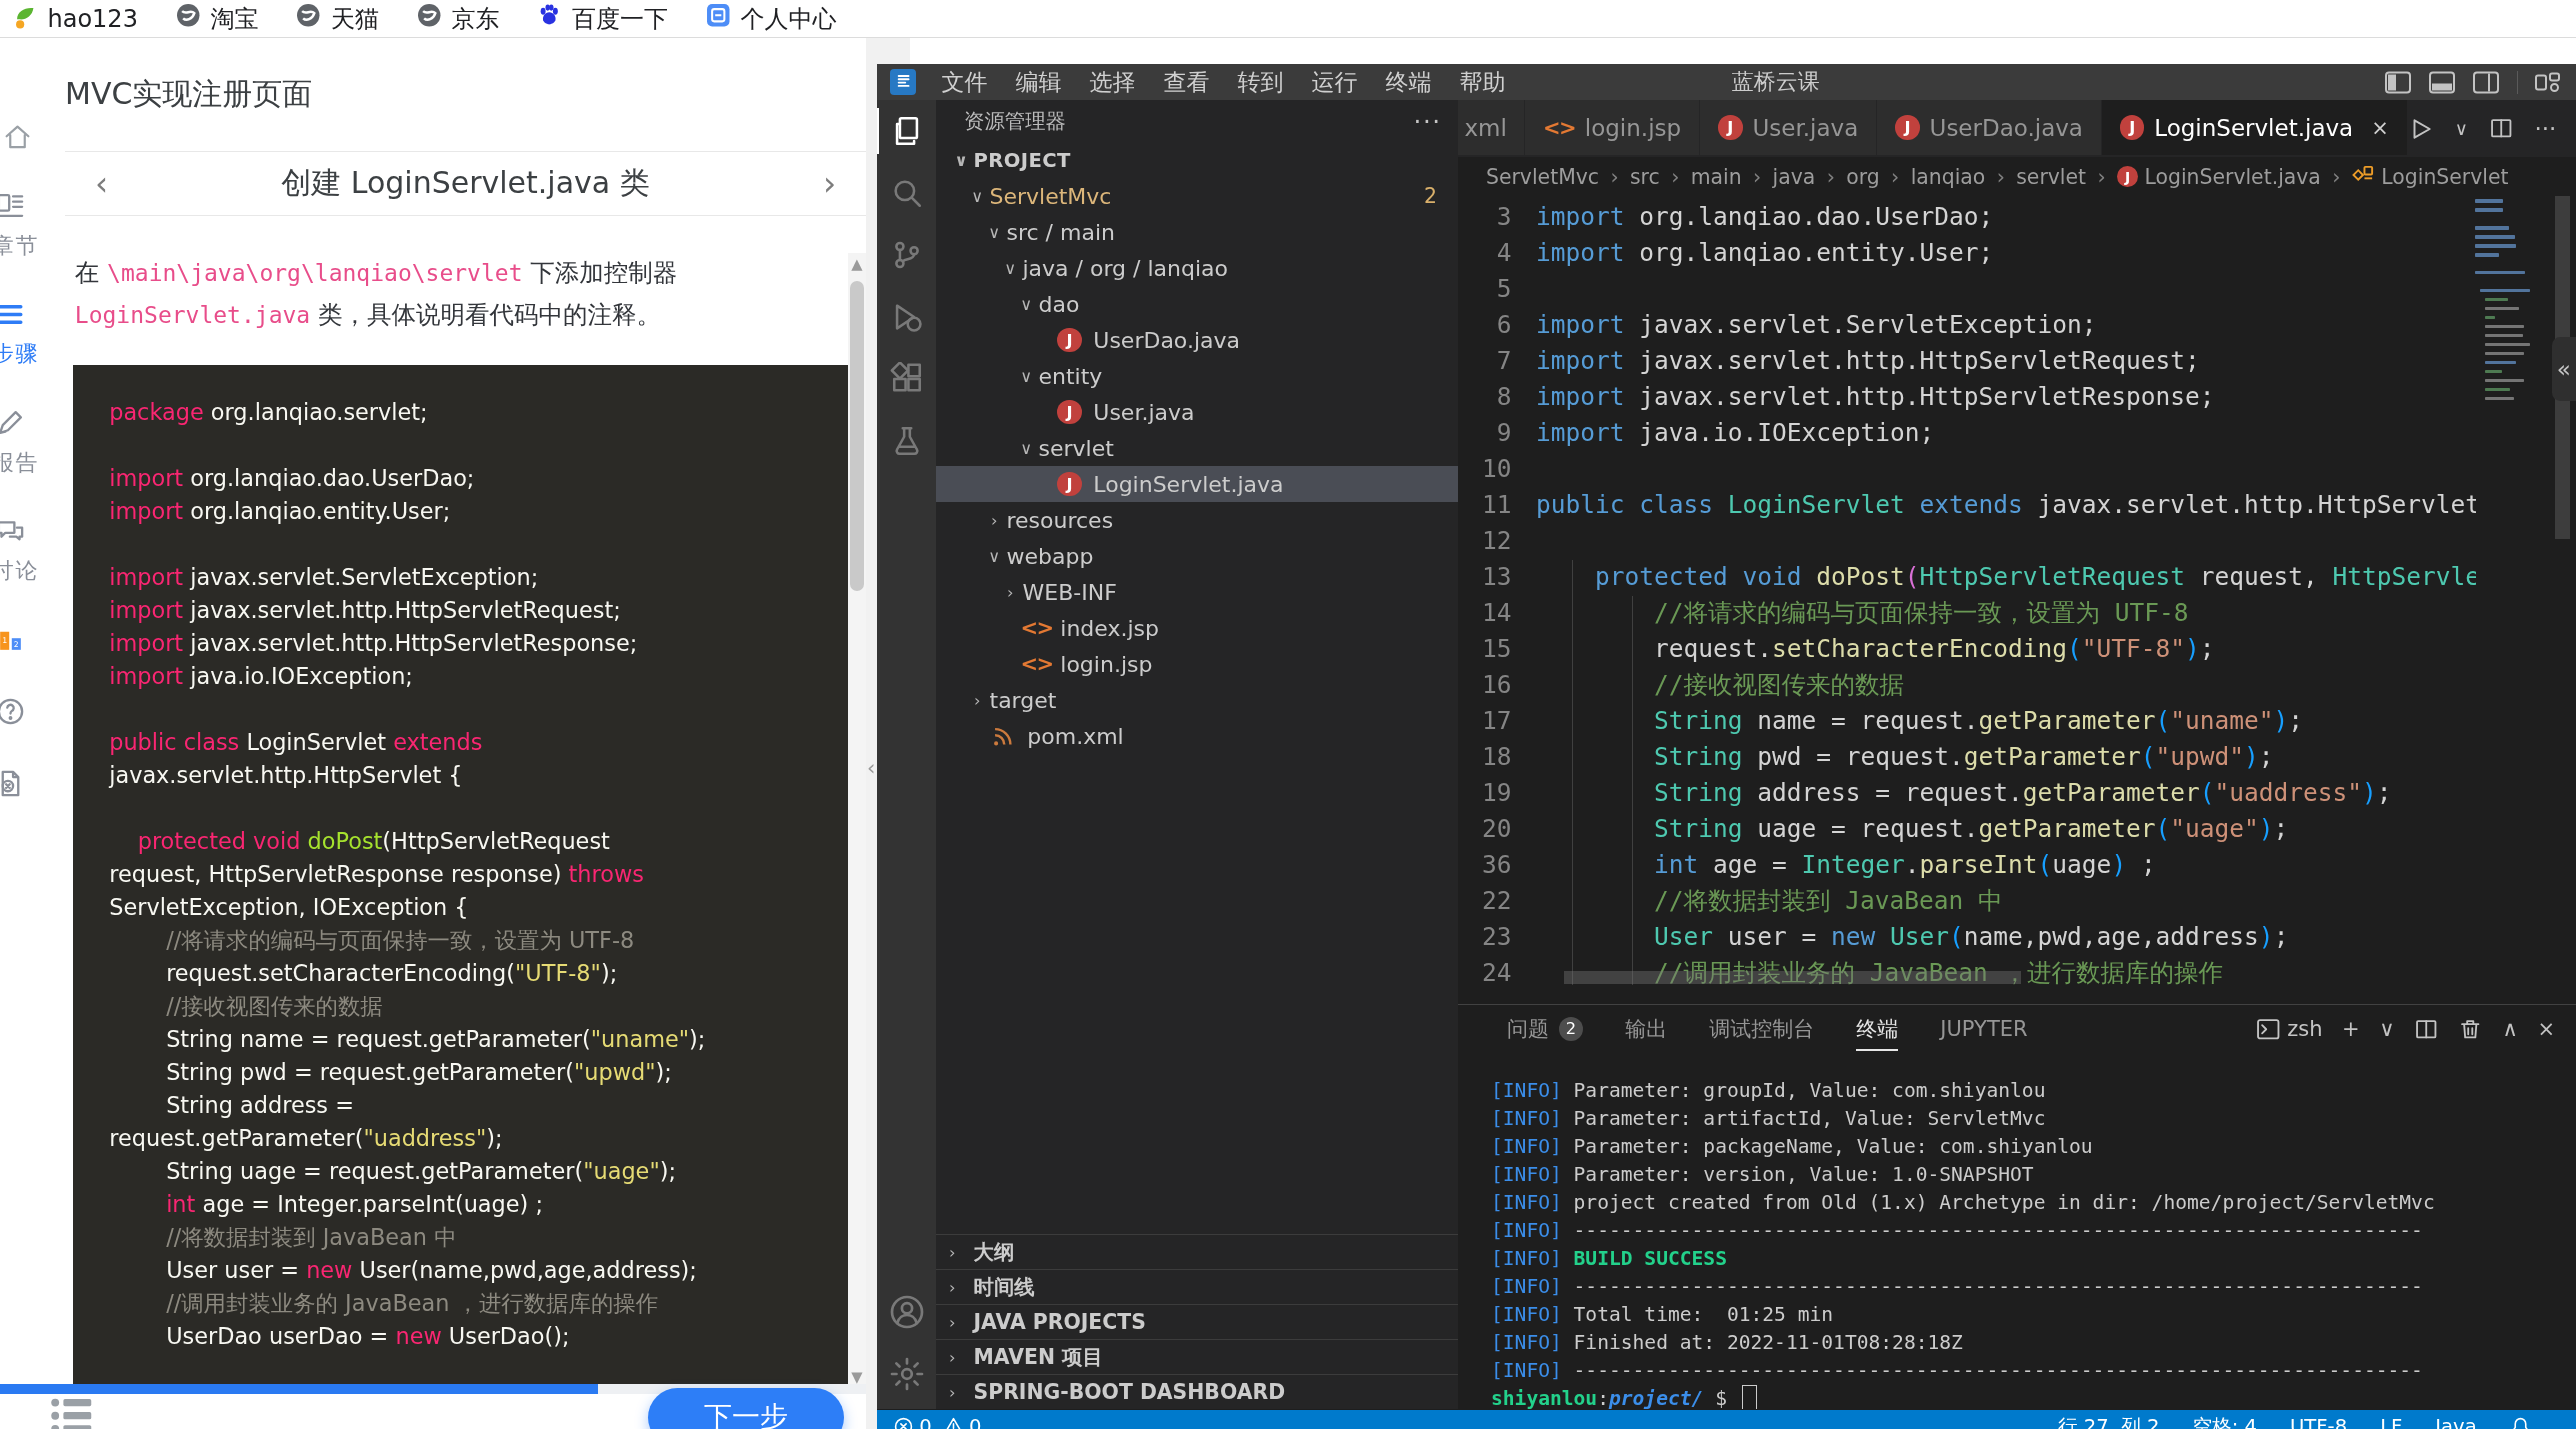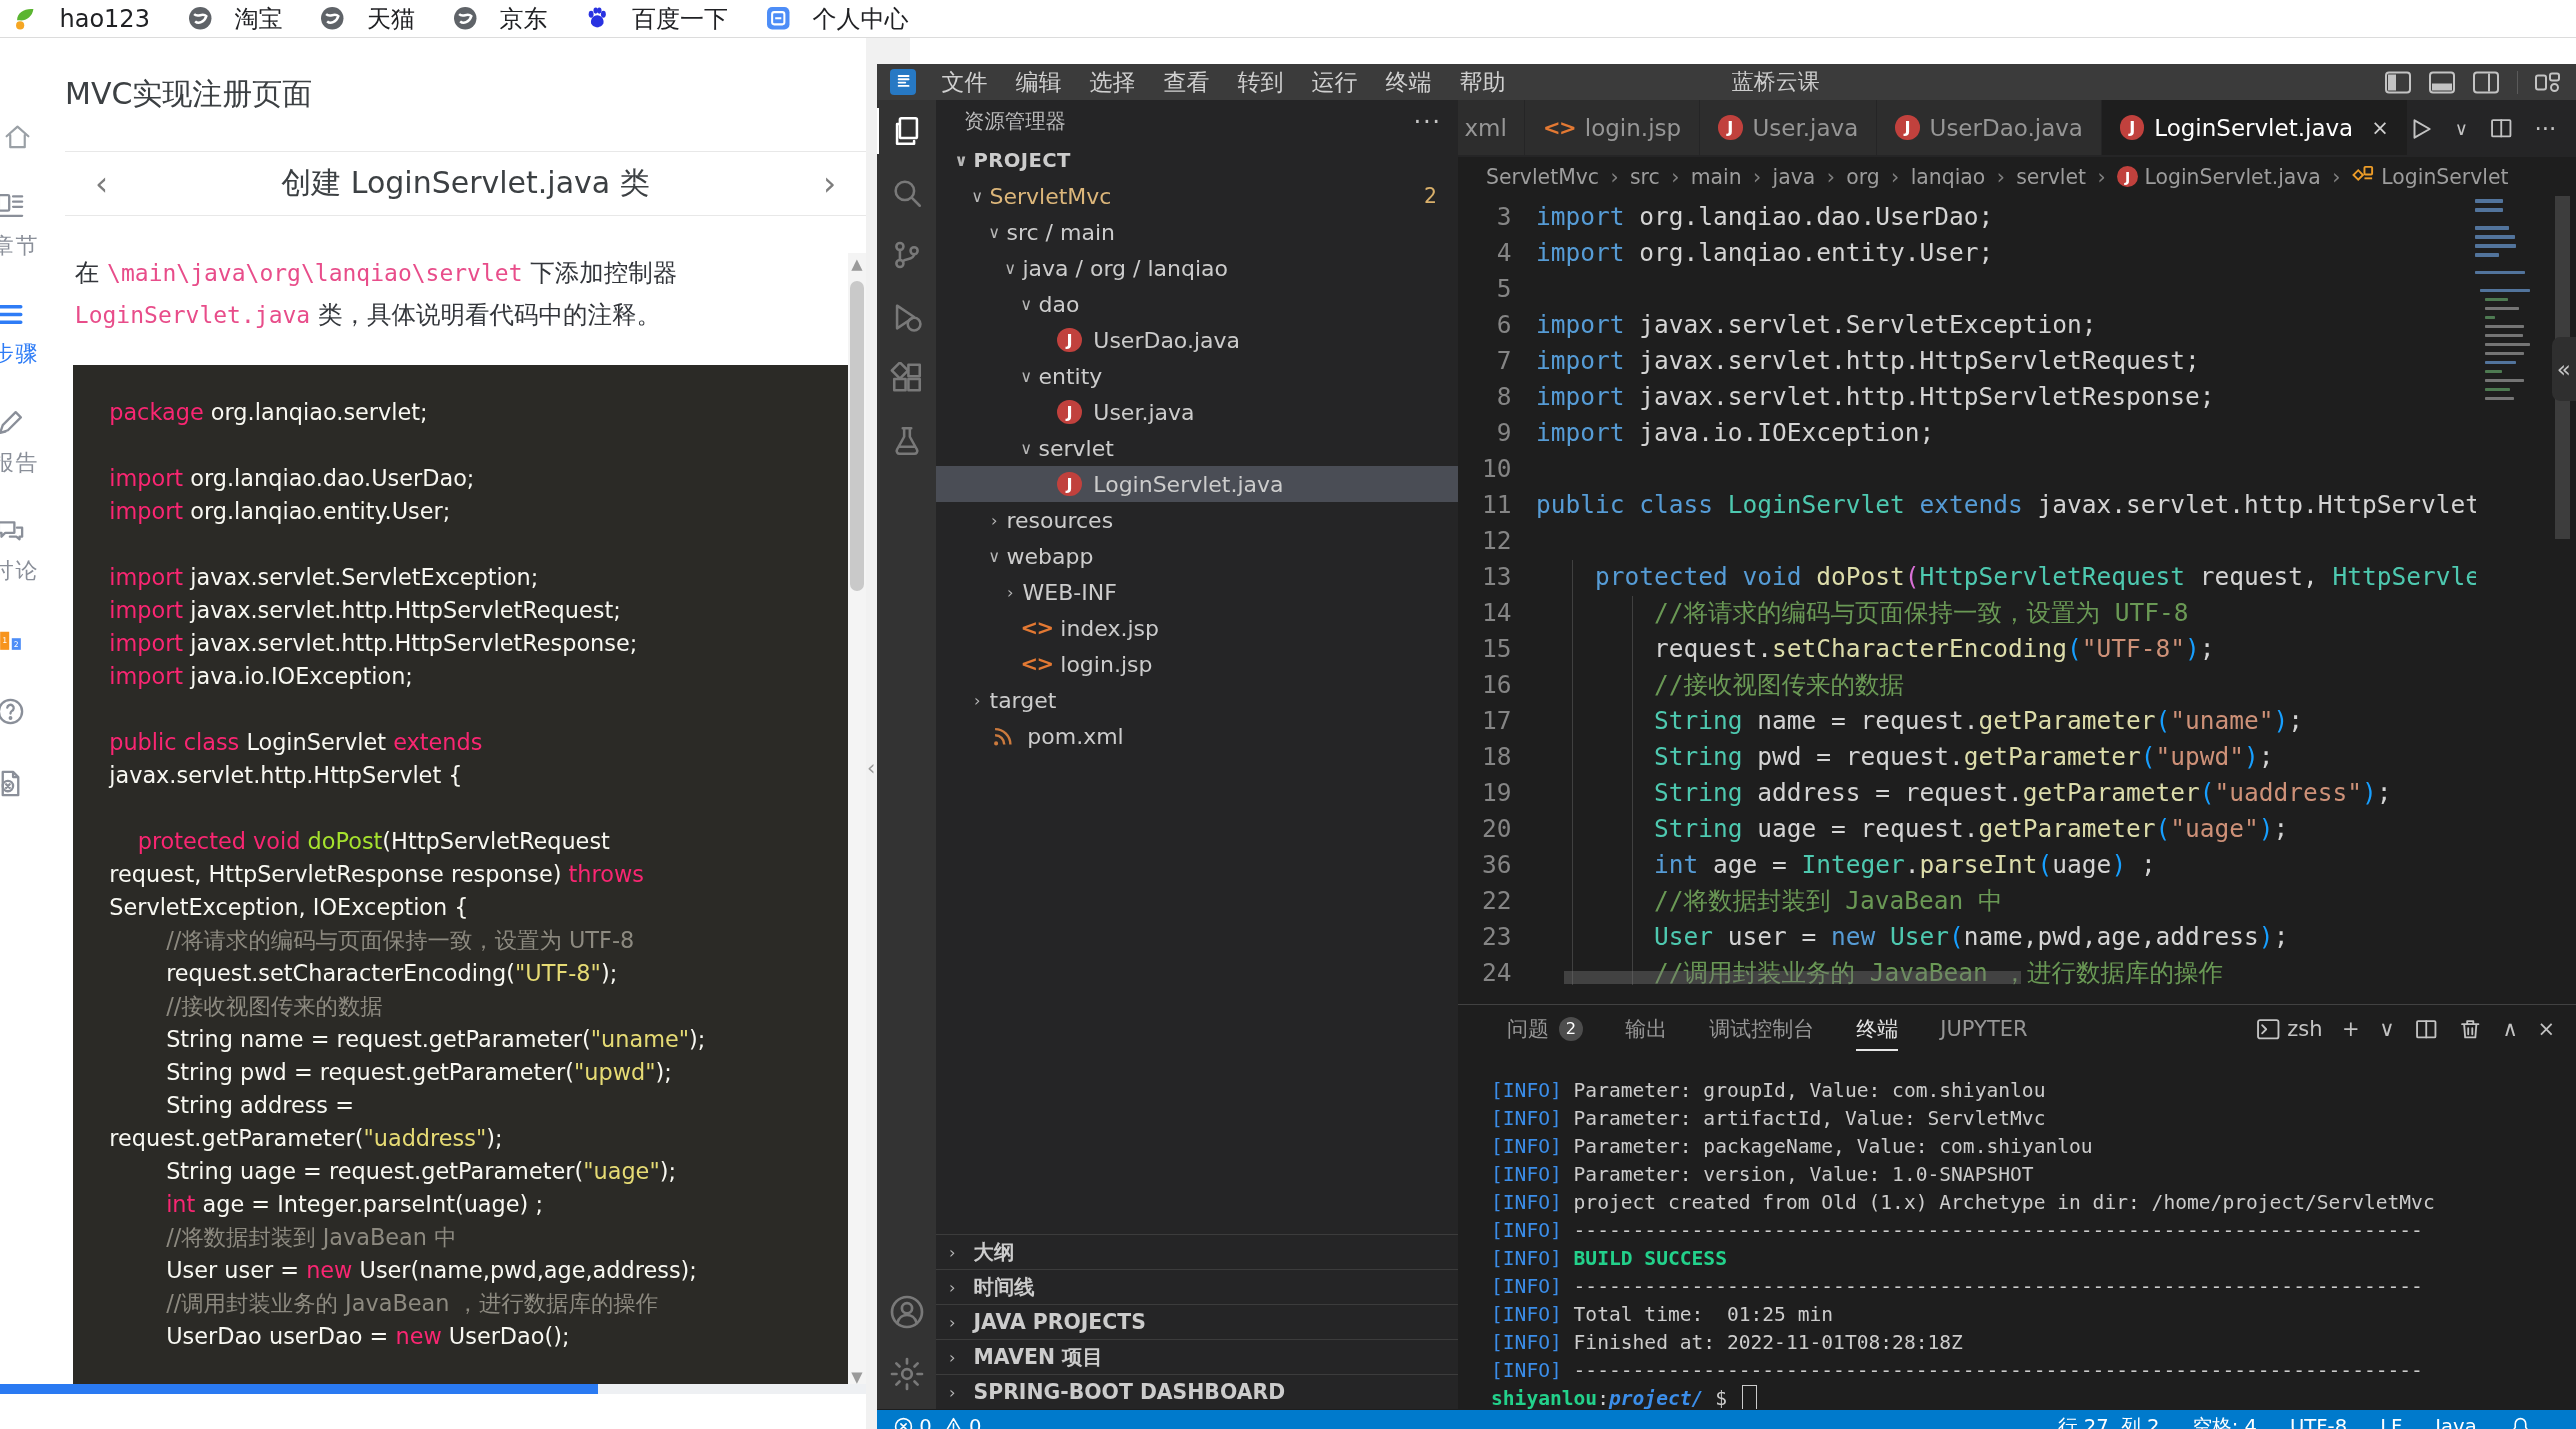--- a/index.html
+++ b/index.html
@@ -4,21 +4,21 @@
 <style>
   * { margin:0; padding:0; box-sizing:border-box; }
   html,body { width:2576px; height:1429px; overflow:hidden; background:#fff;
     font-family:"DejaVu Sans","Liberation Sans",sans-serif; }
   #root { position:relative; width:2576px; height:1429px; overflow:hidden; }
   .abs { position:absolute;padding-left:44px; }
 
   
   #bookmarks { left:0; top:0; width:2576px; height:38px; background:#fff;
     border-bottom:1.6px solid #dcdcdc; display:flex; align-items:center; padding-left:13px; }
-  .bm-item { display:flex; align-items:center; gap:22px; margin-right:38px; font-size:24px; color:#202124; cursor:pointer; }
+  .bm-item { display:flex; align-items:flex-start; gap:10px; margin-right:38px; font-size:24px; color:#202124; cursor:pointer; }
   .bm-ico { width:24.5px; height:24.5px; display:inline-flex; align-items:center; justify-content:center; }
 
   
   #tutorial { left:0; top:38px; width:866px; height:1392px; background:#fff; overflow:hidden; }
   #tut-header { position:absolute; left:65px; top:0; right:0; height:114px; display:flex; align-items:center;
     border-bottom:1.6px solid #e8e8e8; font-size:30px; color:#3c4043; }
   #home-ico { position:absolute; left:3.3px; top:85px; color:#9aa0a6; }
   #rail { position:absolute; left:0; top:114px; width:65px; bottom:0; overflow:hidden; }
   .rail-item { width:65px; margin-top:38px; display:flex; flex-direction:column; align-items:flex-start; color:#8a8f99; }
   .rail-item .ric { margin-left:-4.9px; }
@@ -264,20 +264,31 @@
       <div id="intro"><span>在 </span><span class="code">\main\java\org\lanqiao\servlet</span><span> 下添加控制器 </span><span class="code">LoginServlet.java</span><span> 类，具体说明看代码中的注释。</span></div>
       <div id="tut-code"><div><span class="k">package </span><span class="p">org.lanqiao.servlet;</span></div><div>&nbsp;</div><div><span class="k">import </span><span class="p">org.lanqiao.dao.UserDao;</span></div><div><span class="k">import </span><span class="p">org.lanqiao.entity.User;</span></div><div>&nbsp;</div><div><span class="k">import </span><span class="p">javax.servlet.ServletException;</span></div><div><span class="k">import </span><span class="p">javax.servlet.http.HttpServletRequest;</span></div><div><span class="k">import </span><span class="p">javax.servlet.http.HttpServletResponse;</span></div><div><span class="k">import </span><span class="p">java.io.IOException;</span></div><div>&nbsp;</div><div><span class="k">public class </span><span class="p">LoginServlet </span><span class="k">extends</span></div><div><span class="p">javax.servlet.http.HttpServlet {</span></div><div>&nbsp;</div><div><span class="p">    </span><span class="k">protected void </span><span class="f">doPost</span><span class="p">(HttpServletRequest</span></div><div><span class="p">request, HttpServletResponse response) </span><span class="k">throws</span></div><div><span class="p">ServletException, IOException {</span></div><div><span class="p">        </span><span class="c">//将请求的编码与页面保持一致，设置为 UTF-8</span></div><div><span class="p">        request.setCharacterEncoding(</span><span class="s">"UTF-8"</span><span class="p">);</span></div><div><span class="p">        </span><span class="c">//接收视图传来的数据</span></div><div><span class="p">        String name = request.getParameter(</span><span class="s">"uname"</span><span class="p">);</span></div><div><span class="p">        String pwd = request.getParameter(</span><span class="s">"upwd"</span><span class="p">);</span></div><div><span class="p">        String address =</span></div><div><span class="p">request.getParameter(</span><span class="s">"uaddress"</span><span class="p">);</span></div><div><span class="p">        String uage = request.getParameter(</span><span class="s">"uage"</span><span class="p">);</span></div><div><span class="p">        </span><span class="k">int</span><span class="p"> age = Integer.parseInt(uage) ;</span></div><div><span class="p">        </span><span class="c">//将数据封装到 JavaBean 中</span></div><div><span class="p">        User user = </span><span class="k">new</span><span class="p"> User(name,pwd,age,address);</span></div><div><span class="p">        </span><span class="c">//调用封装业务的 JavaBean ，进行数据库的操作</span></div><div><span class="p">        UserDao userDao = </span><span class="k">new</span><span class="p"> UserDao();</span></div></div>
     </div>
     <div id="tut-scroll">
       <span class="arr" style="top:0">▲</span>
       <div id="tut-thumb"></div>
       <span class="arr" style="bottom:0">▼</span>
     </div>
     <div id="progress">
       <div id="progress-fill" style="width: 69%;"></div>
+    </div>
+    <div id="tut-footer">
+      <span id="toc-ico"><svg width="59" height="46" viewBox="0 0 36 28">
+            <circle cx="5" cy="4" r="2.4" fill="#9aa0a6"></circle>
+            <rect x="10" y="1.7999999999999998" width="17" height="4.4" rx="1" fill="#9aa0a6"></rect>
+            <circle cx="5" cy="12" r="2.4" fill="#9aa0a6"></circle>
+            <rect x="10" y="9.8" width="17" height="4.4" rx="1" fill="#9aa0a6"></rect>
+            <circle cx="5" cy="20" r="2.4" fill="#9aa0a6"></circle>
+            <rect x="10" y="17.8" width="17" height="4.4" rx="1" fill="#9aa0a6"></rect>
+          </svg></span>
+      <button id="next-btn">下一步</button>
     </div>
   </div>
 
   <div id="divider" class="abs">
     <div class="handle">‹</div>
   </div>
 
   <div id="vscode" class="abs">
     <div id="titlebar">
       <span id="vs-logo">

